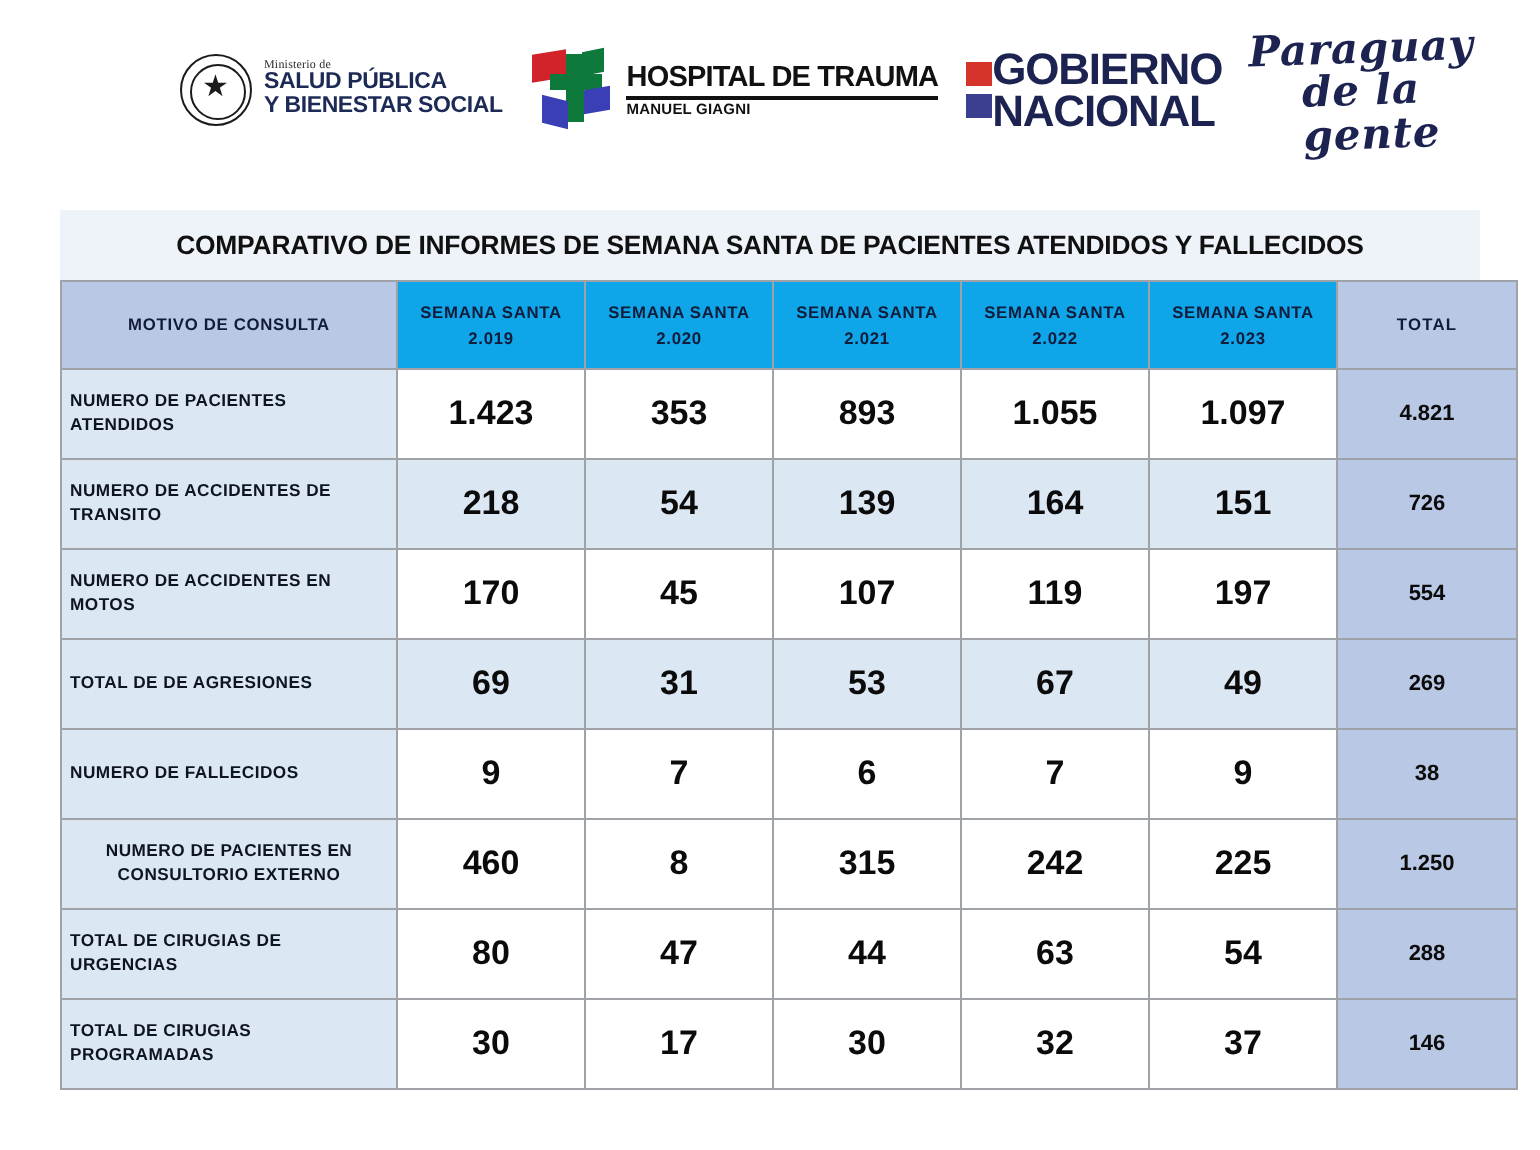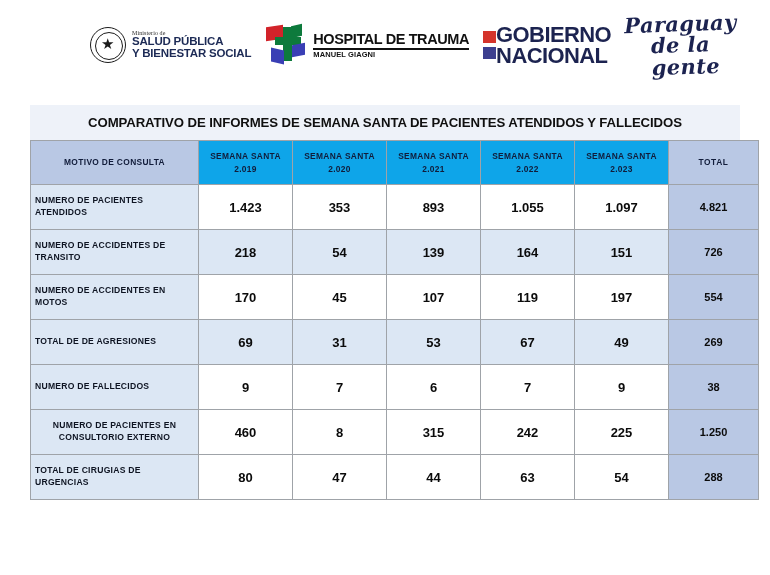--- a/index.html
+++ b/index.html
@@ -192,21 +192,21 @@
     font-weight: bold;
     color: #0e1422;
     text-align: left;
     letter-spacing: .25px;
     line-height: 1.35;
     padding-left: 7px;
   }
   td.lbl.center { text-align: center; padding-left: 4px; }
   td.num {
     text-align: center;
-    font-size: 13px;
+    font-size: 17px;
     font-weight: bold;
     color: #0b0b0b;
     background: #ffffff;
   }
   tr.alt td.num { background: #dce7f4; }
   td.tot {
     text-align: center;
     font-size: 11px;
     font-weight: bold;
     color: #0b0b0b;
@@ -376,18 +376,27 @@
         <tr>
           <td class="lbl">TOTAL DE  CIRUGIAS DE URGENCIAS</td>
           <td class="num">80</td>
           <td class="num">47</td>
           <td class="num">44</td>
           <td class="num">63</td>
           <td class="num">54</td>
           <td class="tot">288</td>
         </tr>
 
+        <tr>
+          <td class="lbl">TOTAL DE CIRUGIAS PROGRAMADAS</td>
+          <td class="num">30</td>
+          <td class="num">17</td>
+          <td class="num">30</td>
+          <td class="num">32</td>
+          <td class="num">37</td>
+          <td class="tot">146</td>
+        </tr>
 
       </tbody>
     </table>
   </div>
 
 </div>
 
 </body></html>

